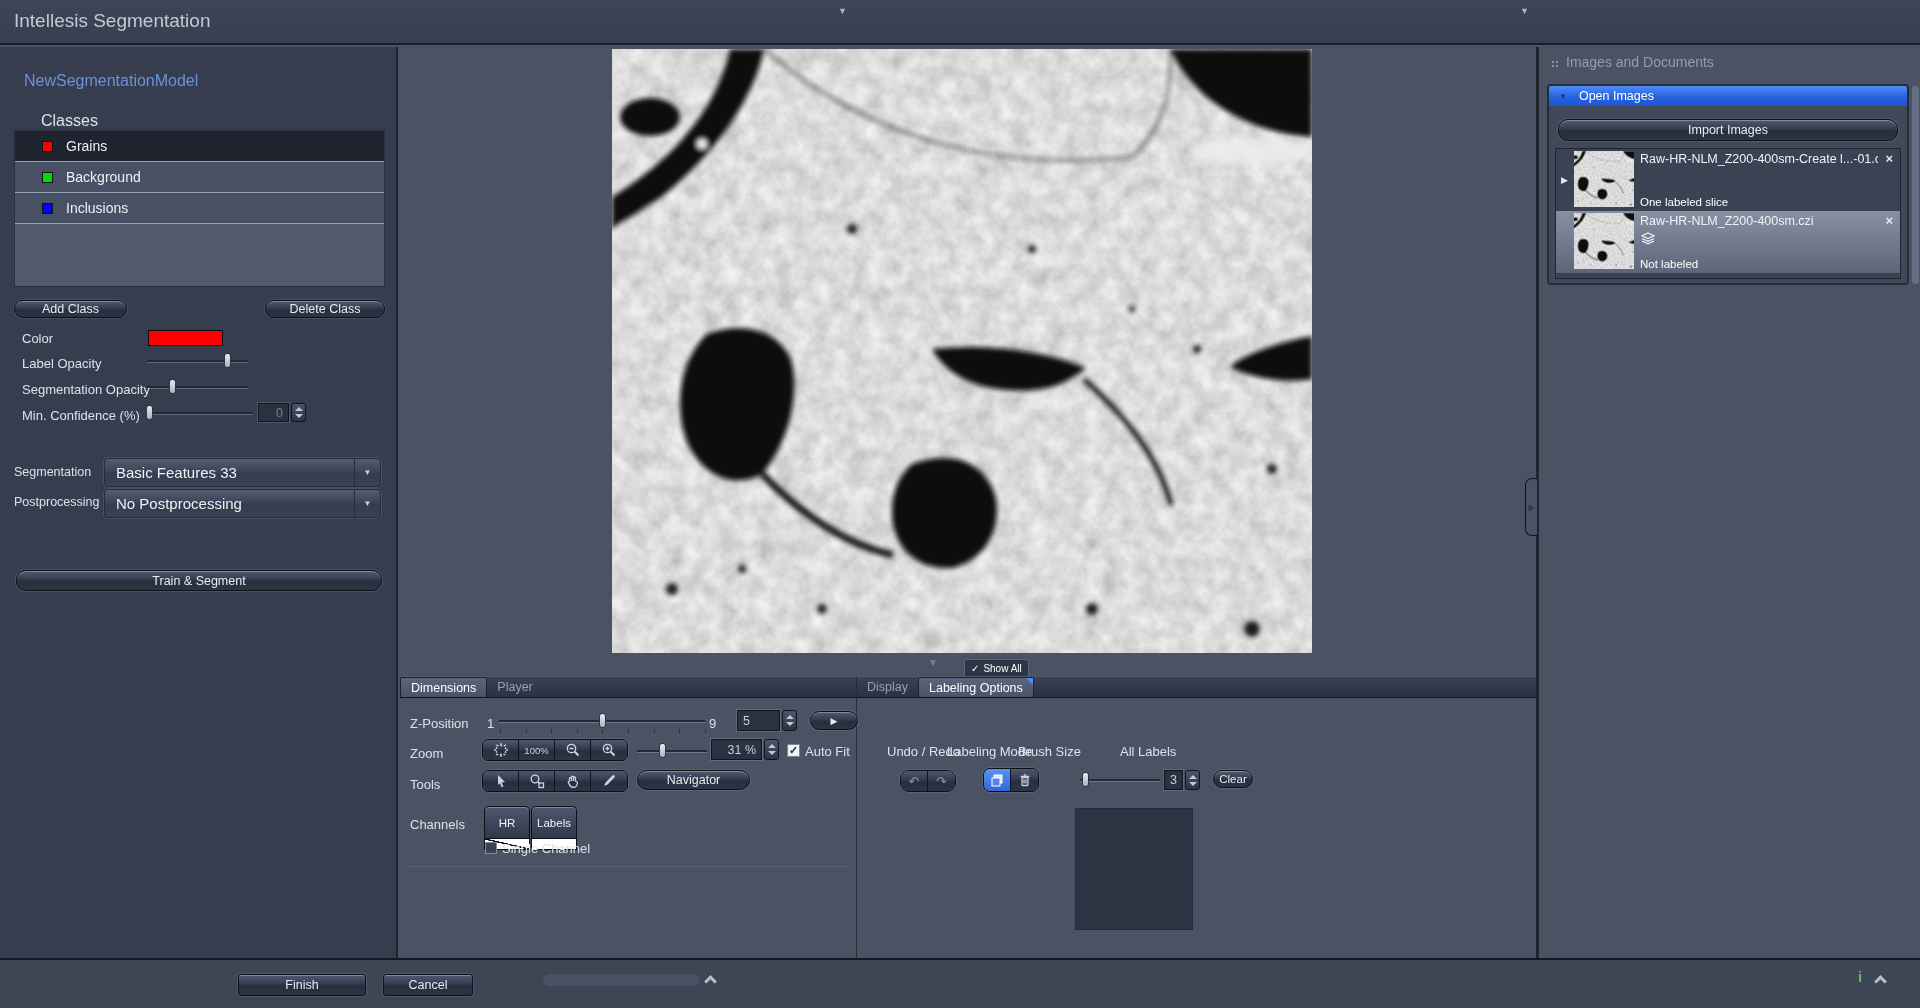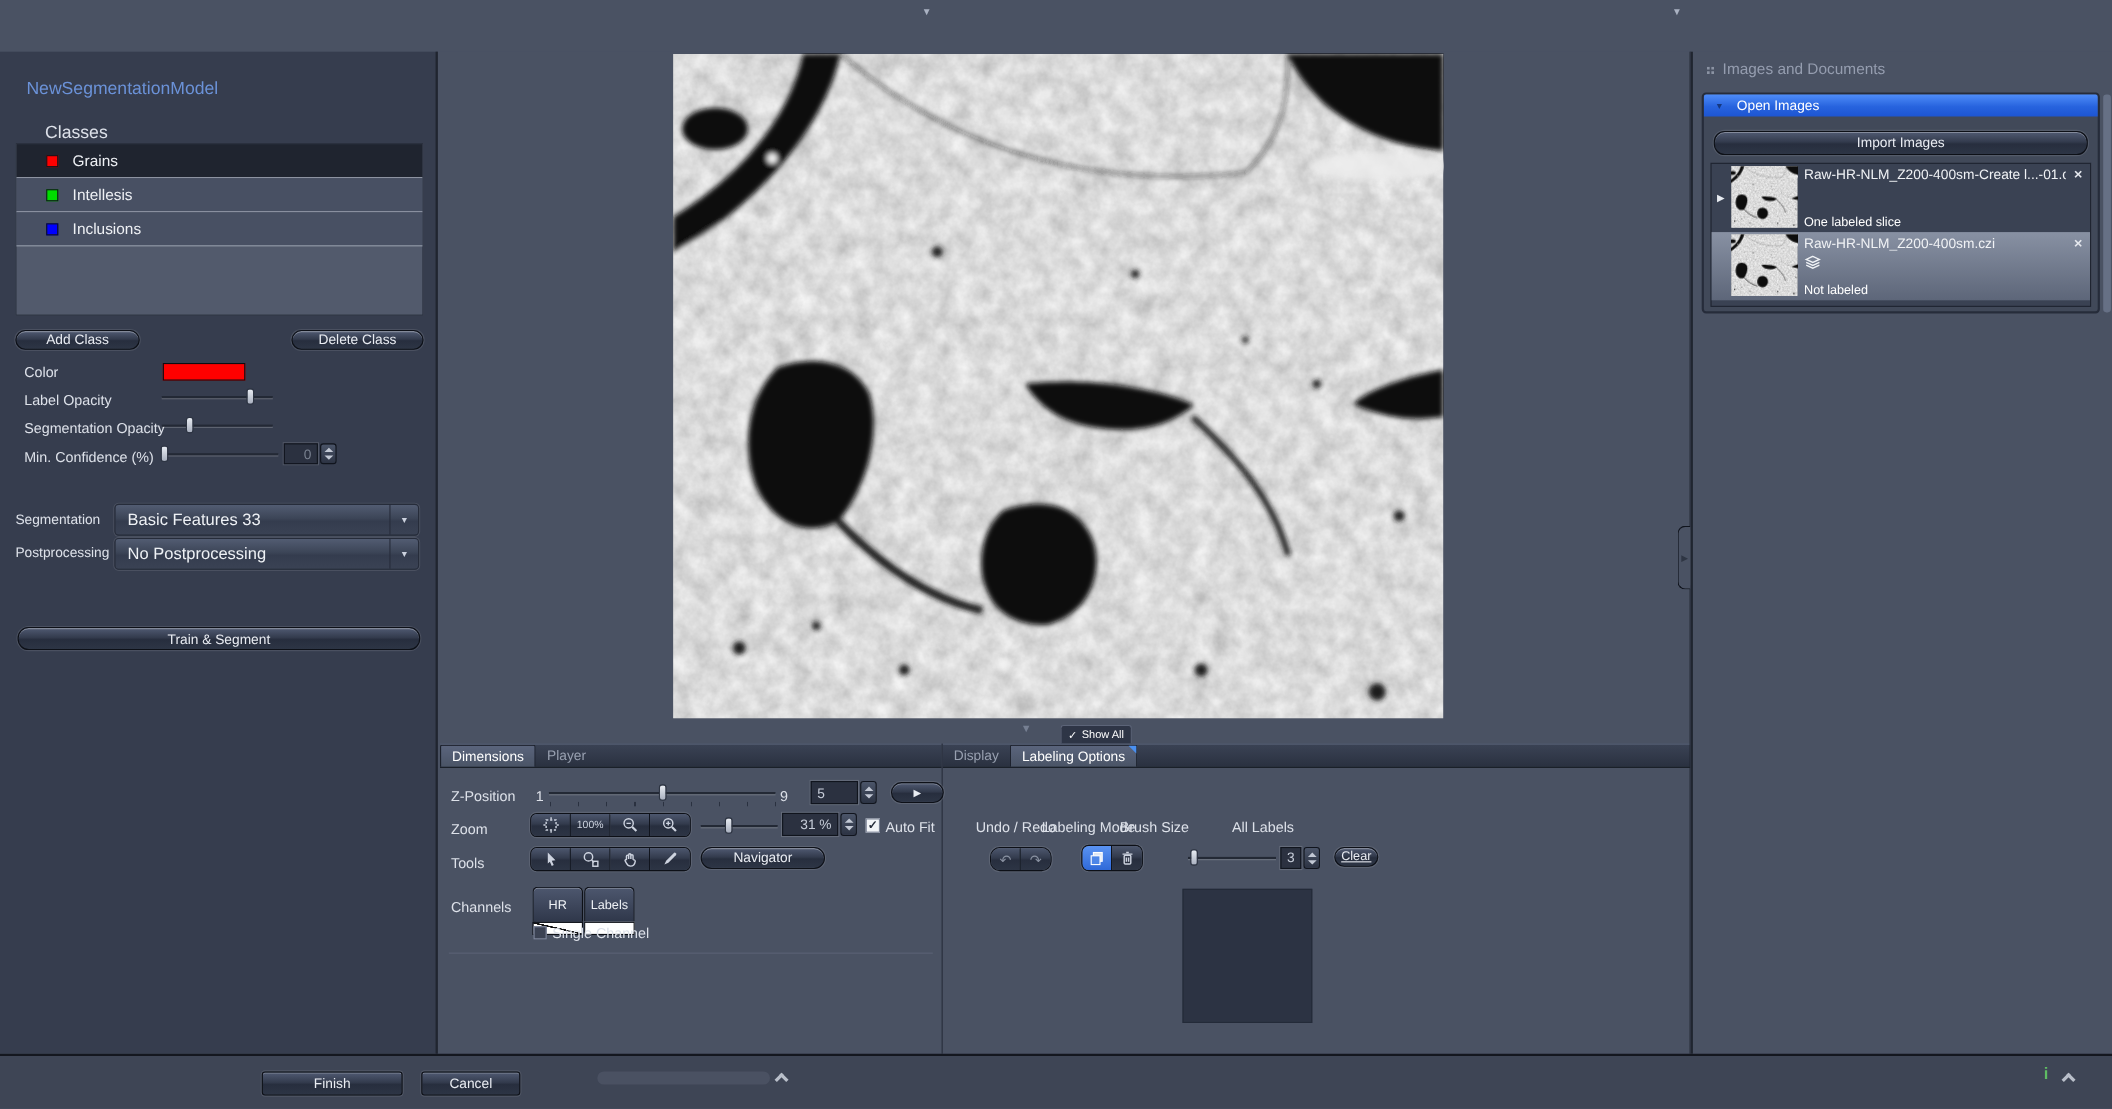--- a/index.html
+++ b/index.html
@@ -207,33 +207,36 @@
           <circle cx="662" cy="265" r="5"></circle>
             <circle cx="135" cy="470" r="4"></circle>
         </g>
       </g>
     </g>
   </defs>
 </svg>
 
 <div class="app">
 
+  <div class="titlebar">
+    <div class="t">Intellesis Segmentation</div>
+  </div>
 
   <div class="left-panel">
     <div class="blue-name" style="left:24px; top:25px;">NewSegmentationModel</div>
     <div class="lbl" style="left:17px; top:65px; font-size:16px;margin-left:24px;">Classes</div>
 
     <div class="classlist" style="top:83px;">
       <div class="crow sel">
         <span class="sw" style="background: rgb(255, 0, 0);"></span>
         <span class="nm">Grains</span>
       </div>
       <div class="crow">
         <span class="sw" style="background: rgb(0, 221, 0);"></span>
-        <span class="nm">Intellesis</span>
+        <span class="nm">Background</span>
       </div>
       <div class="crow">
         <span class="sw" style="background: rgb(0, 0, 255);"></span>
         <span class="nm">Inclusions</span>
       </div>
     </div>
 
     <div class="btn" style="left:14px; top:253px; width:113px; height:18px;">Add Class</div>
     <div class="btn" style="left:265px; top:253px; width:120px; height:18px;">Delete Class</div>
 
@@ -438,21 +441,21 @@
     <div class="track"></div>
       <div class="handle" style="left: 6%;"></div>
   </div>
   <div class="spin" style="left:1164px; top:770px; width:36px; height:20px;">
     <div class="val c">3</div>
     <div class="arr">
         <span class="tri-up"></span>
         <span class="tri-down"></span>
       </div>
   </div>
-  <div class="btn" style="left:1213px; top:770px; width:40px; height:18px; font-size:11.5px;text-decoration:underline;">Clear</div>
+  <div class="btn" style="left:1213px; top:770px; width:40px; height:18px; font-size:11.5px;">Clear</div>
   <div class="preview"></div>
 
   <div class="rdiv"></div>
   <div class="handlebar">
     <span>▶</span>
   </div>
 
   <div class="right-panel"></div>
   <div class="grip"></div>
   <div class="rp-head">Images and Documents</div>

